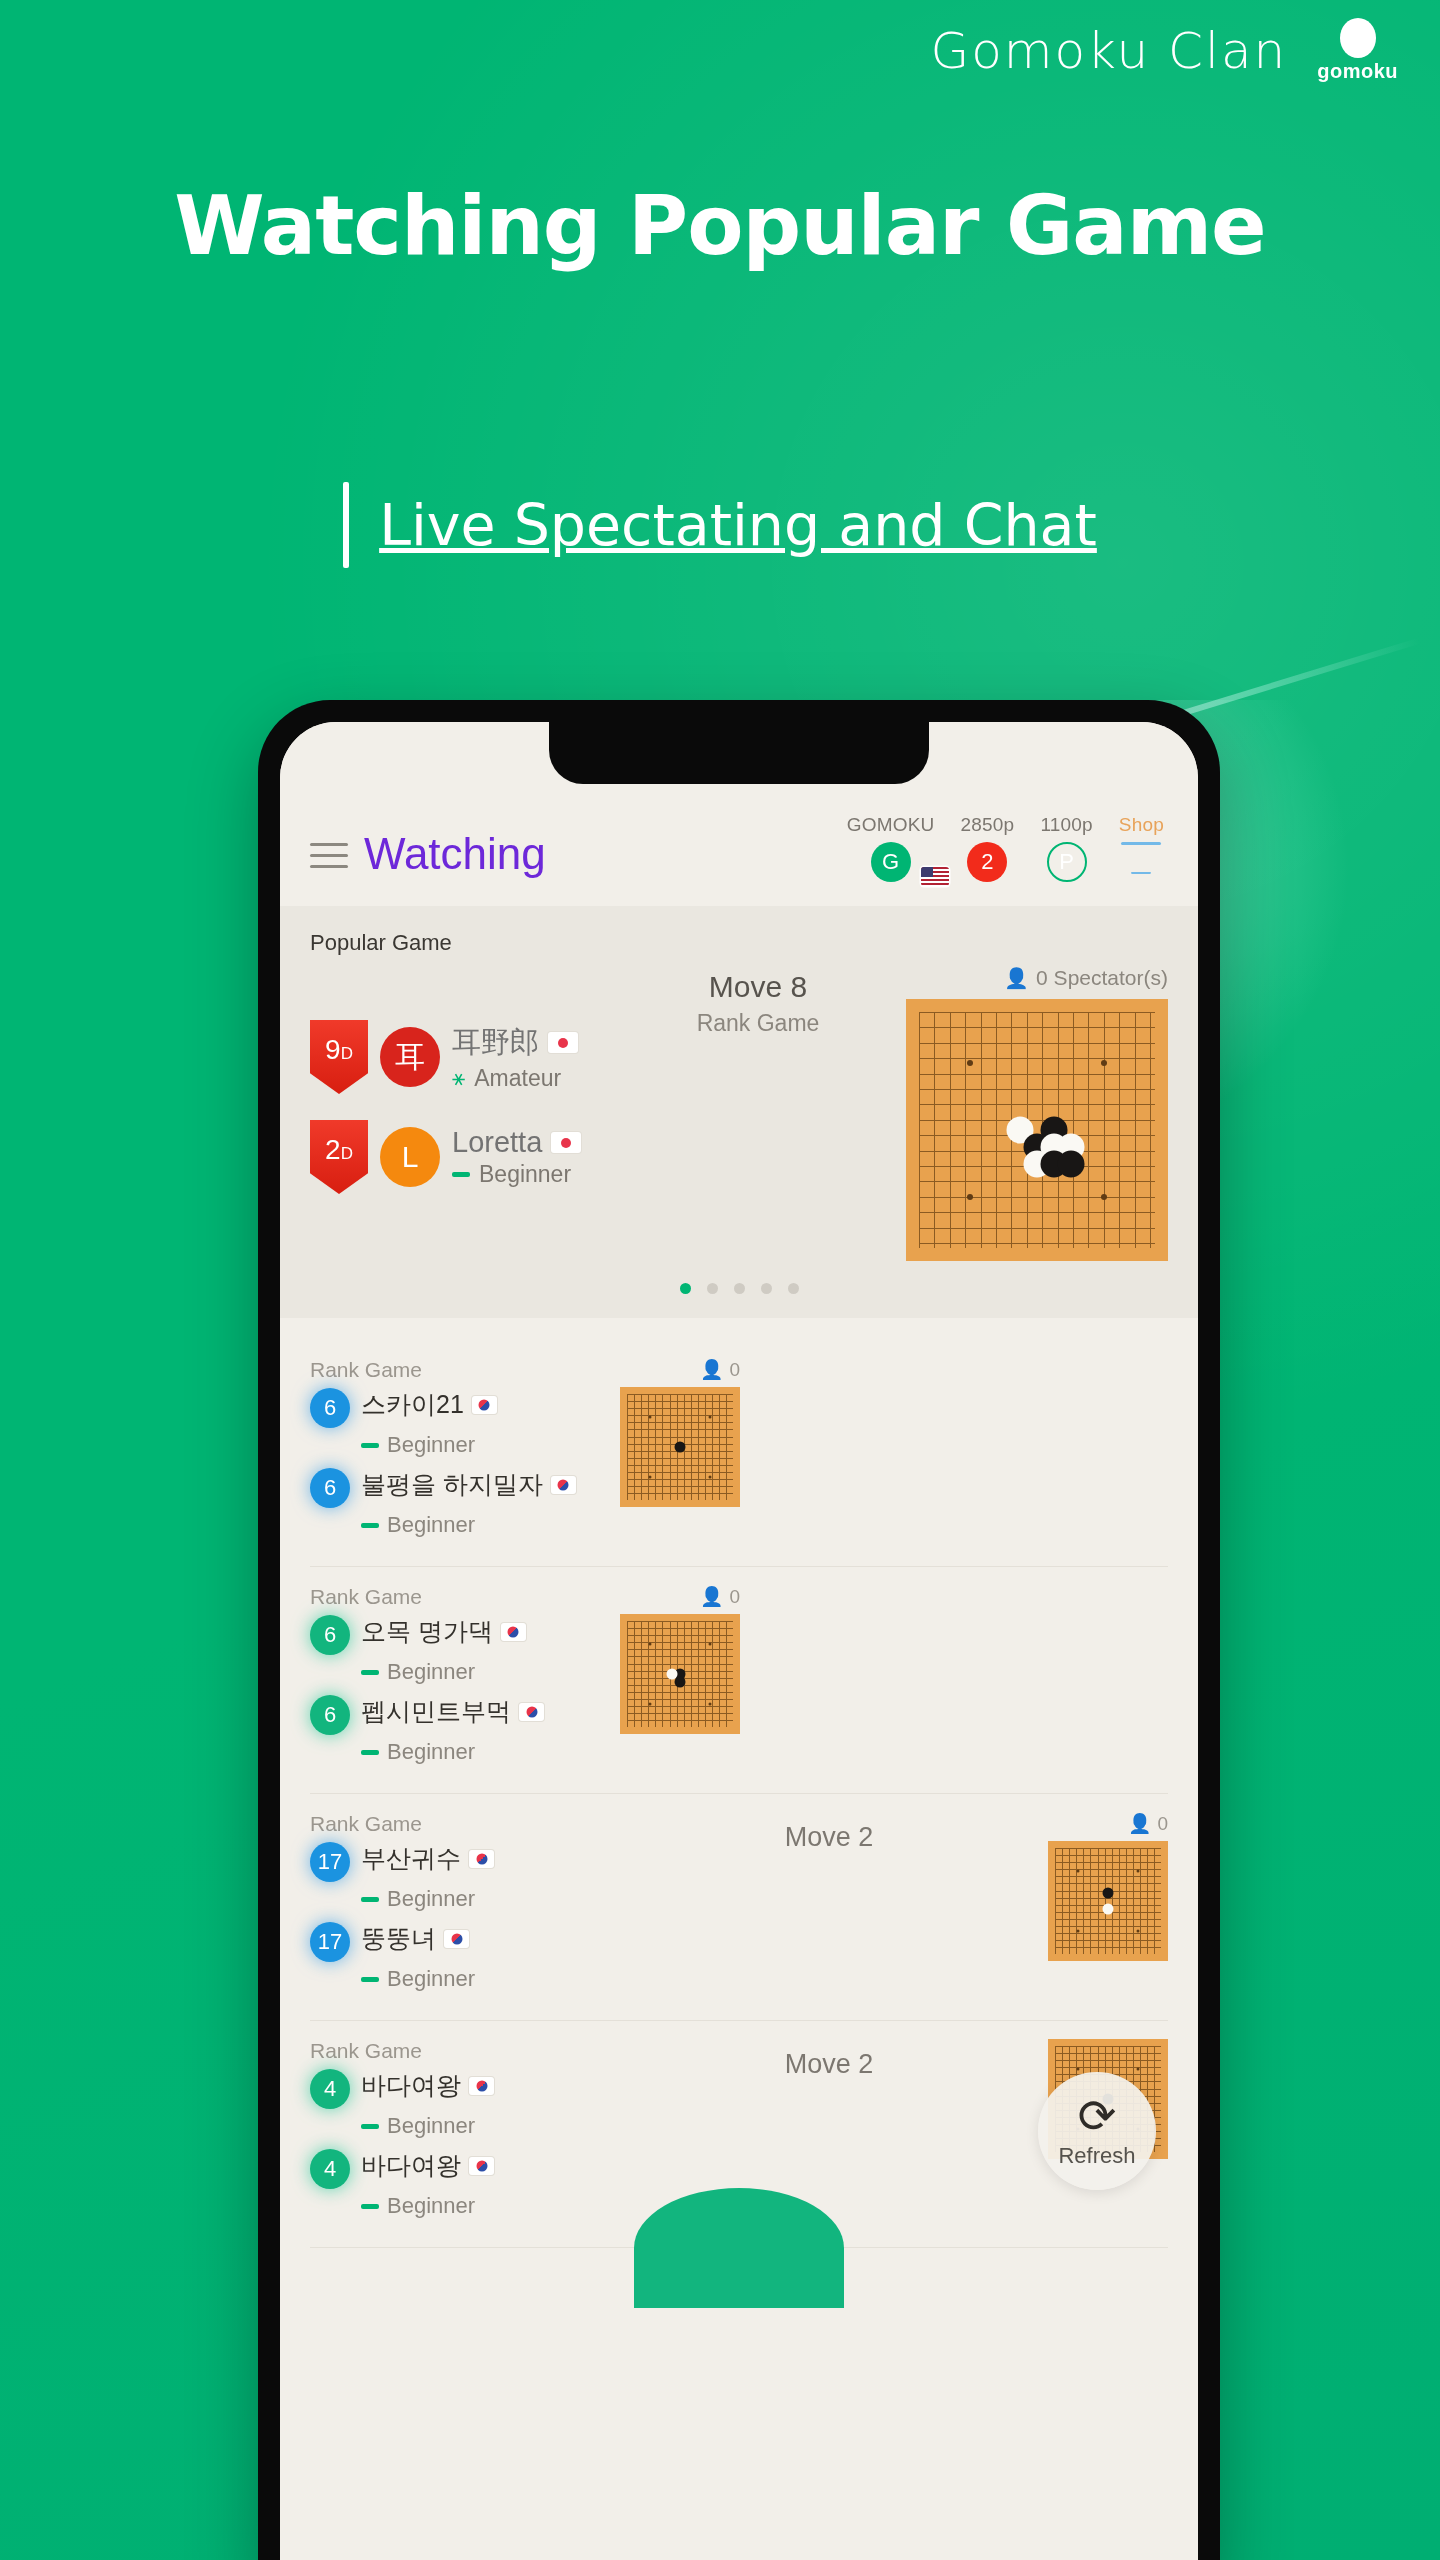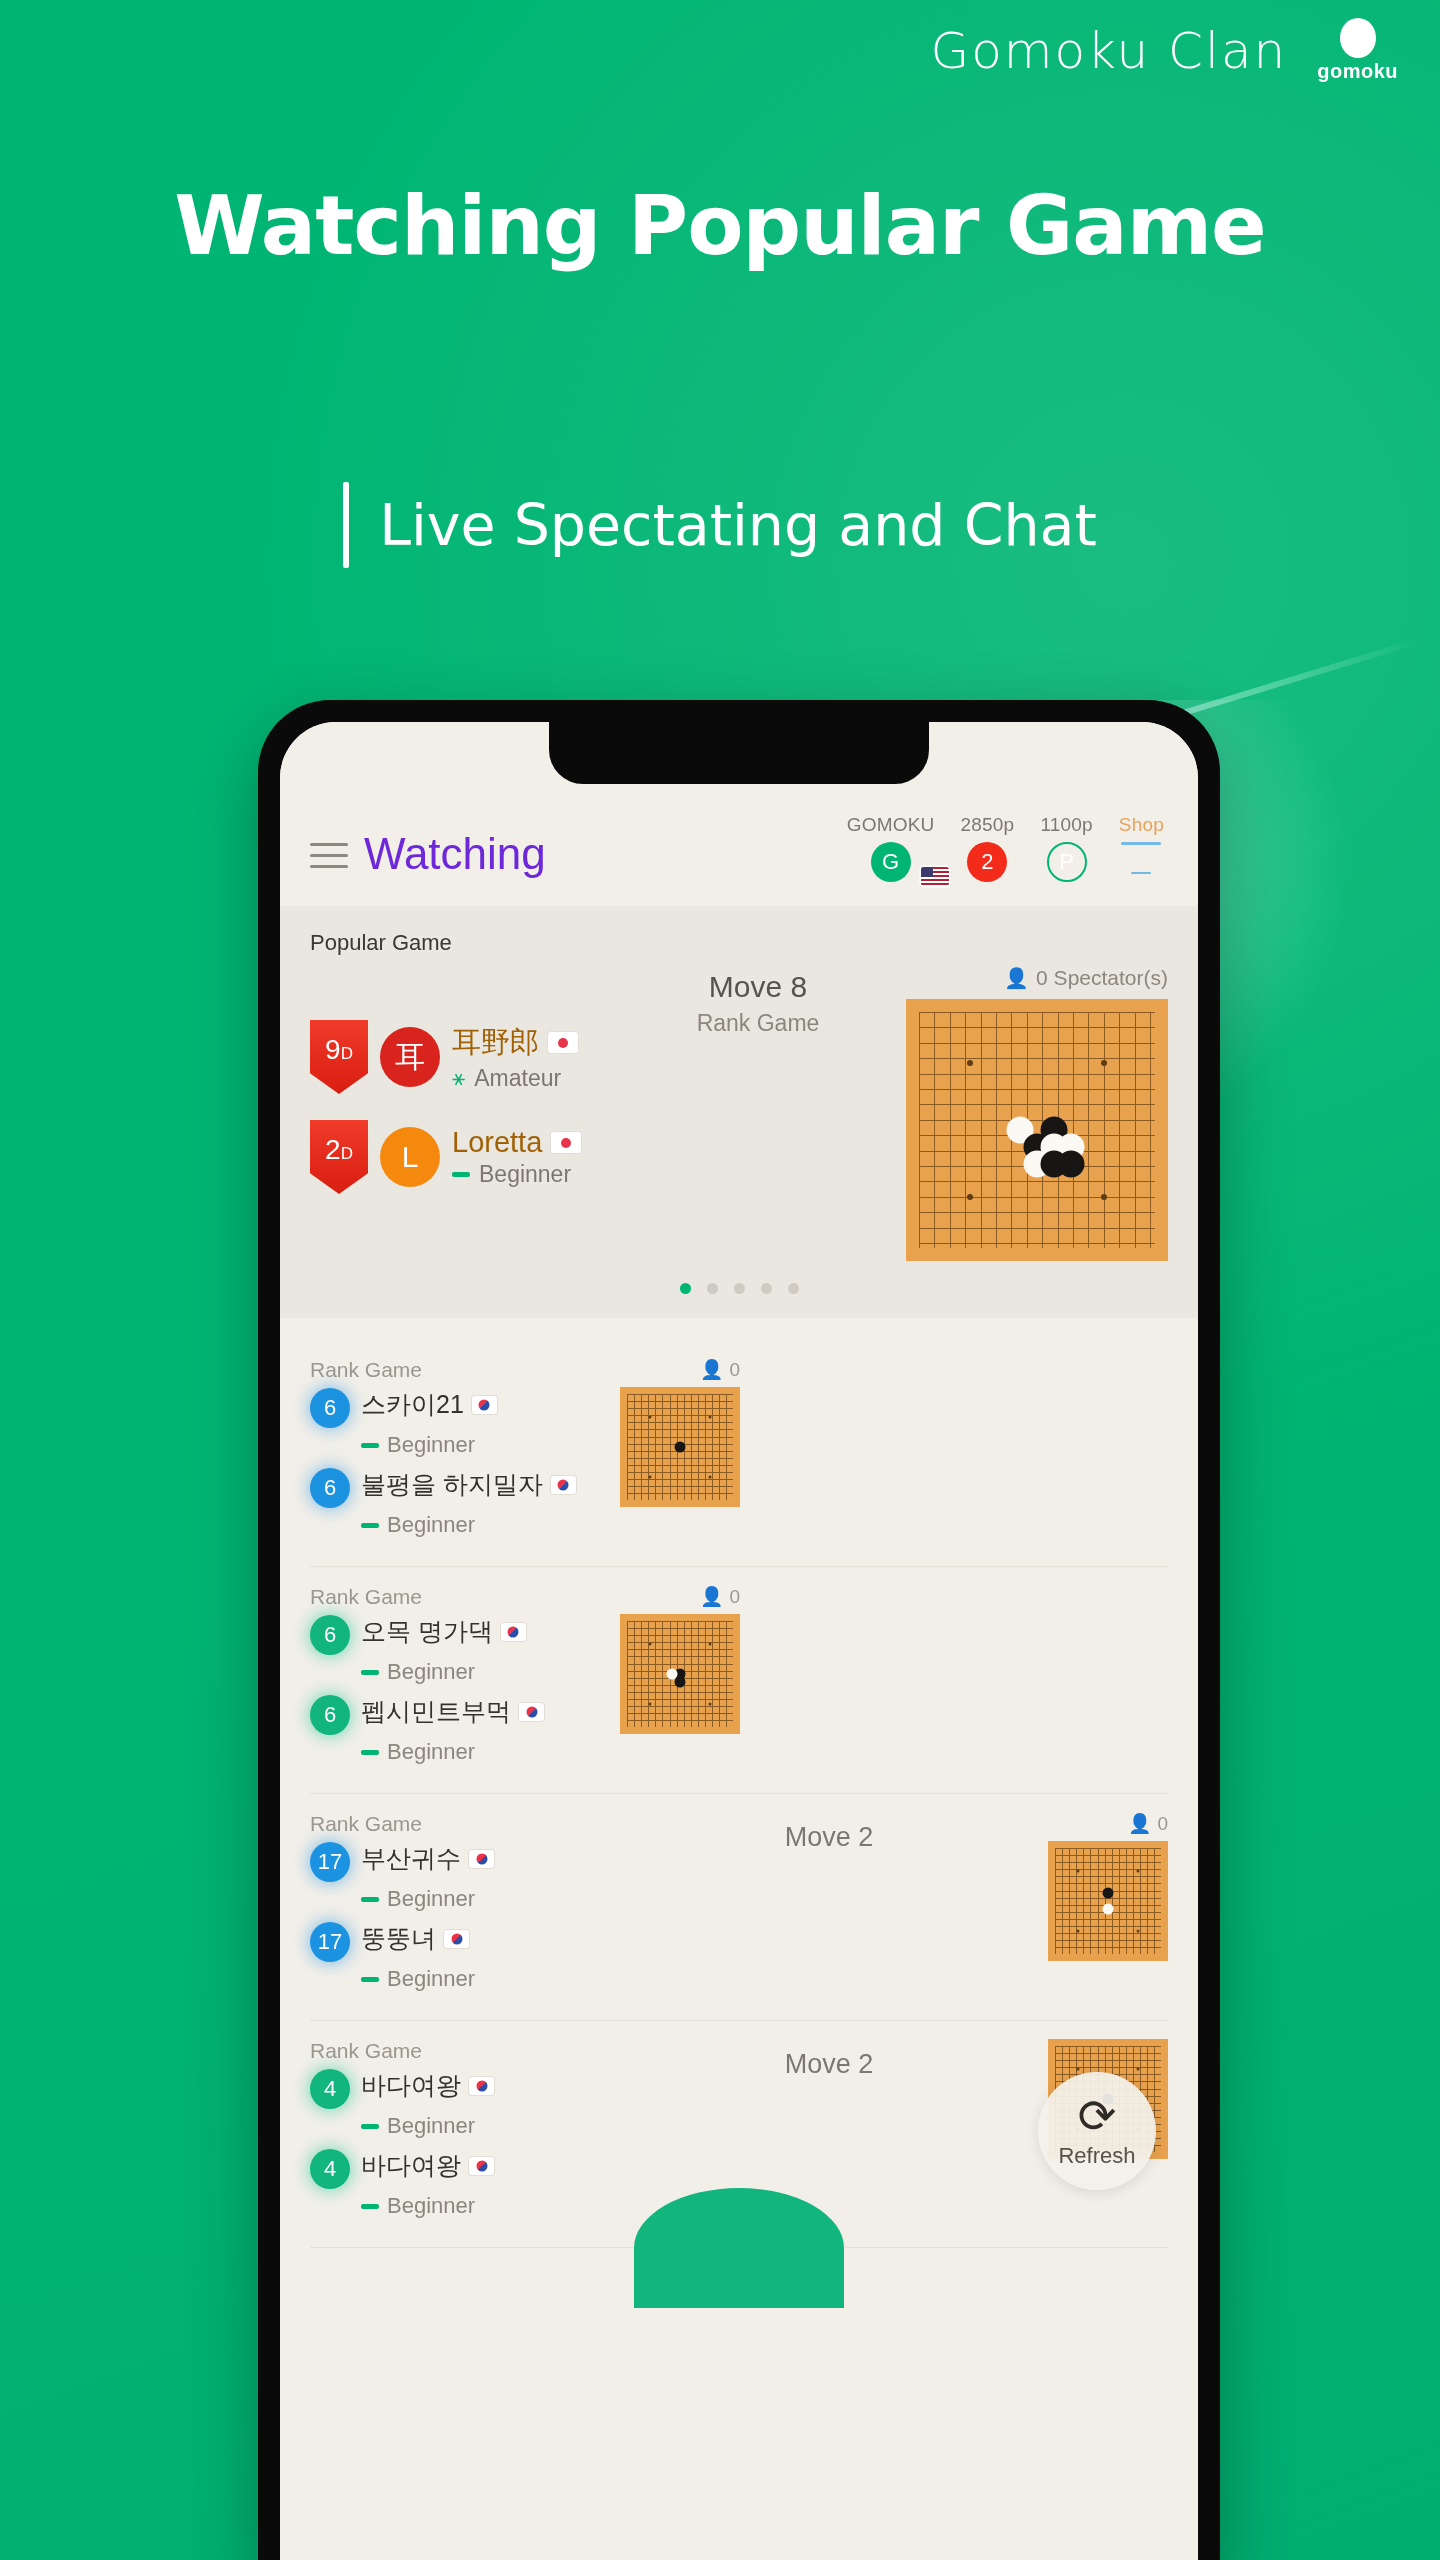--- a/index.html
+++ b/index.html
@@ -58,20 +58,21 @@
   .subheadline-wrap {
     position: absolute; top: 482px; left: 0; width: 1440px;
     display: flex; justify-content: center; align-items: center; gap: 30px;
   }
   .sub-bar {
     width: 6px; height: 86px; background: #ffffff; border-radius: 2px;
   }
   .subheadline {
     color: #ffffff; font-size: 57px; font-weight: 400;
     font-family: "DejaVu Sans", sans-serif;
+    text-decoration: underline;
   }
 
   
   .glow {
     position: absolute;
     top: 700px; left: 700px; width: 760px; height: 560px;
     background:
       radial-gradient(ellipse at 18% 42%, rgba(255,241,170,0.95) 0%, rgba(255,220,120,0.55) 9%, rgba(255,255,255,0.0) 34%),
       radial-gradient(ellipse at 45% 30%, rgba(180,255,235,0.55) 0%, rgba(255,255,255,0) 52%);
     pointer-events: none;
@@ -186,21 +187,21 @@
   }
   .shield .rank { font-size: 28px; font-weight: 500; line-height: 1; }
   .shield .rank sub { font-size: 17px; vertical-align: baseline; }
   .avatar {
     width: 60px; height: 60px; border-radius: 50%;
     display: flex; align-items: center; justify-content: center;
     color: #fff; font-size: 30px; font-weight: 500;
     flex: 0 0 auto;
   }
   .pname-block { display: flex; flex-direction: column; gap: 2px; }
-  .pname { font-size: 29px; color: #a16207; display: flex; align-items: center; gap: 9px; }
+  .pname { font-size: 29px; color: #737373; display: flex; align-items: center; gap: 9px; }
   .flag-jp {
     width: 30px; height: 21px; background: #fff; border-radius: 3px;
     box-shadow: 0 0 0 1px #E2DED6;
     position: relative;
   }
   .flag-jp::after {
     content:""; position:absolute; left:50%; top:50%; transform:translate(-50%,-50%);
     width: 10px; height: 10px; border-radius: 50%; background: #E8344A;
   }
   .flag-kr {

